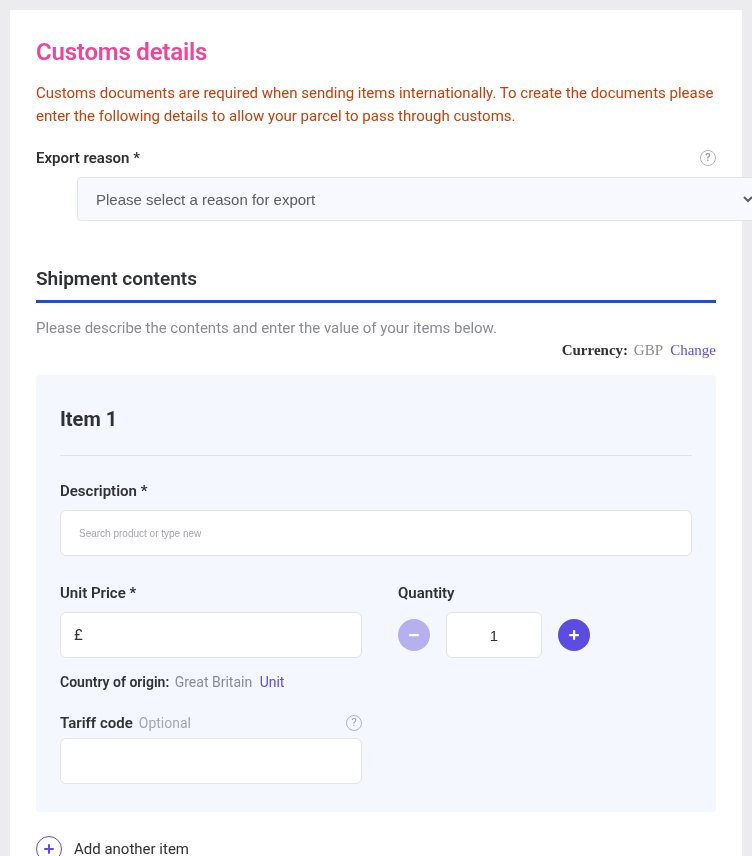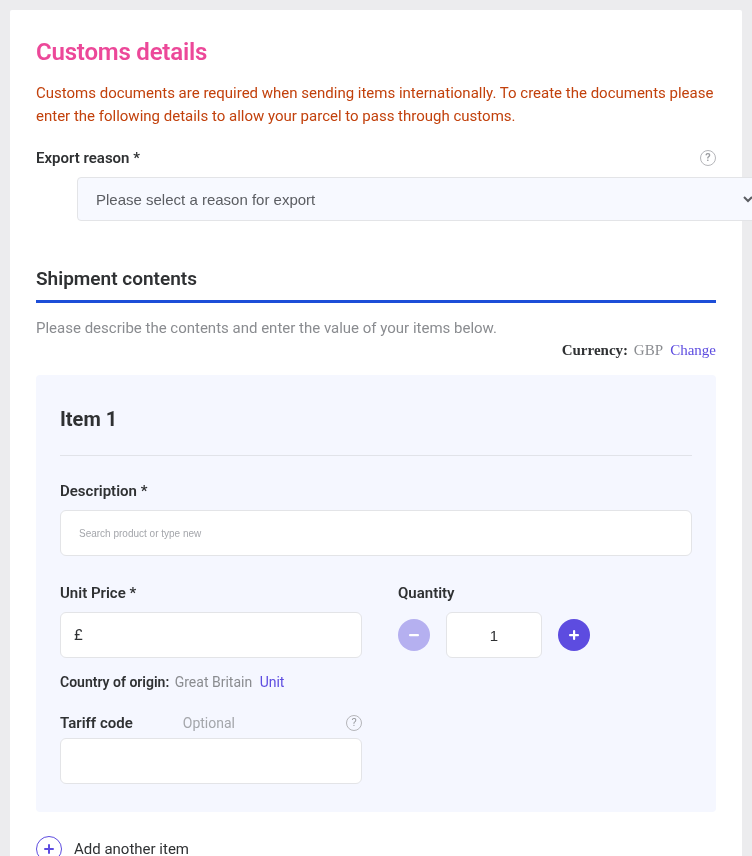--- a/index.html
+++ b/index.html
@@ -213,21 +213,20 @@
       cursor: pointer;
     }
     .tariff-block {
       margin-top: 24px;
       width: 302px;
     }
     .tariff-label {
       display: flex;
       align-items: center;
       margin-bottom: 6px;
-      gap: 44px;
     }
     .tariff-label .main {
       font-size: 15px;
       font-weight: 600;
       color: #2f3133;
     }
     .tariff-label .opt {
       font-size: 14px;
       color: #a4a6ab;
       margin-left: 6px;

